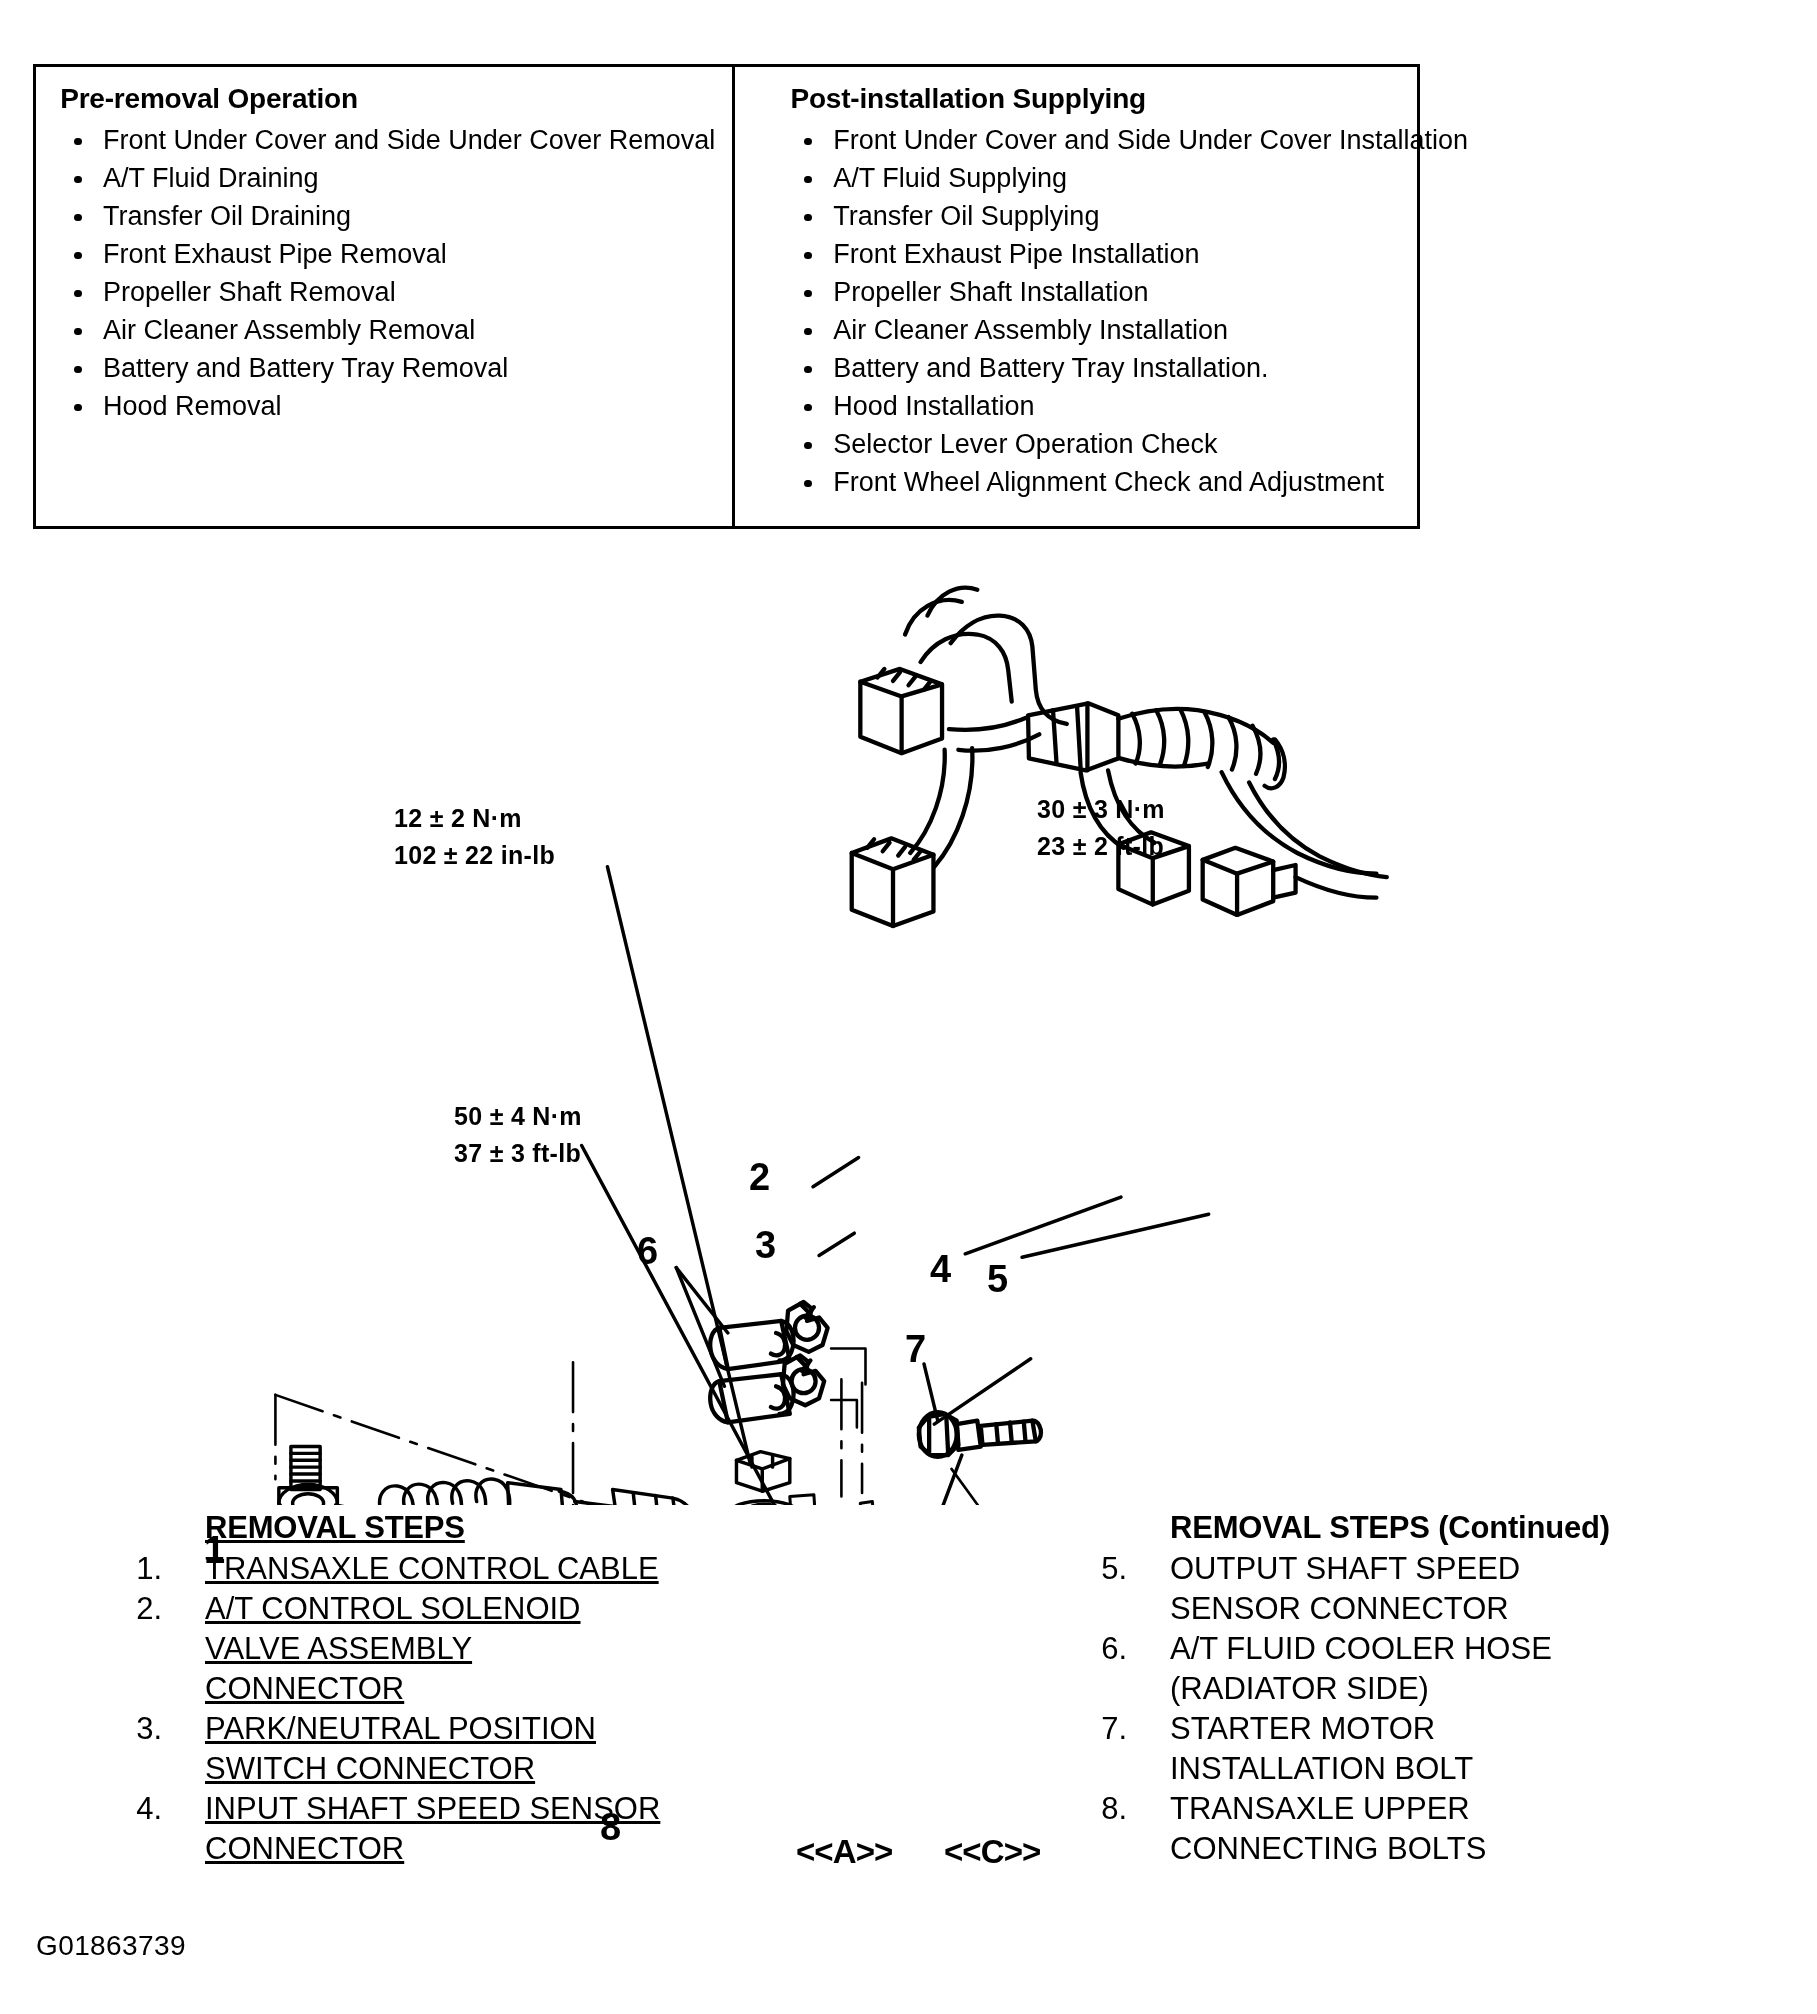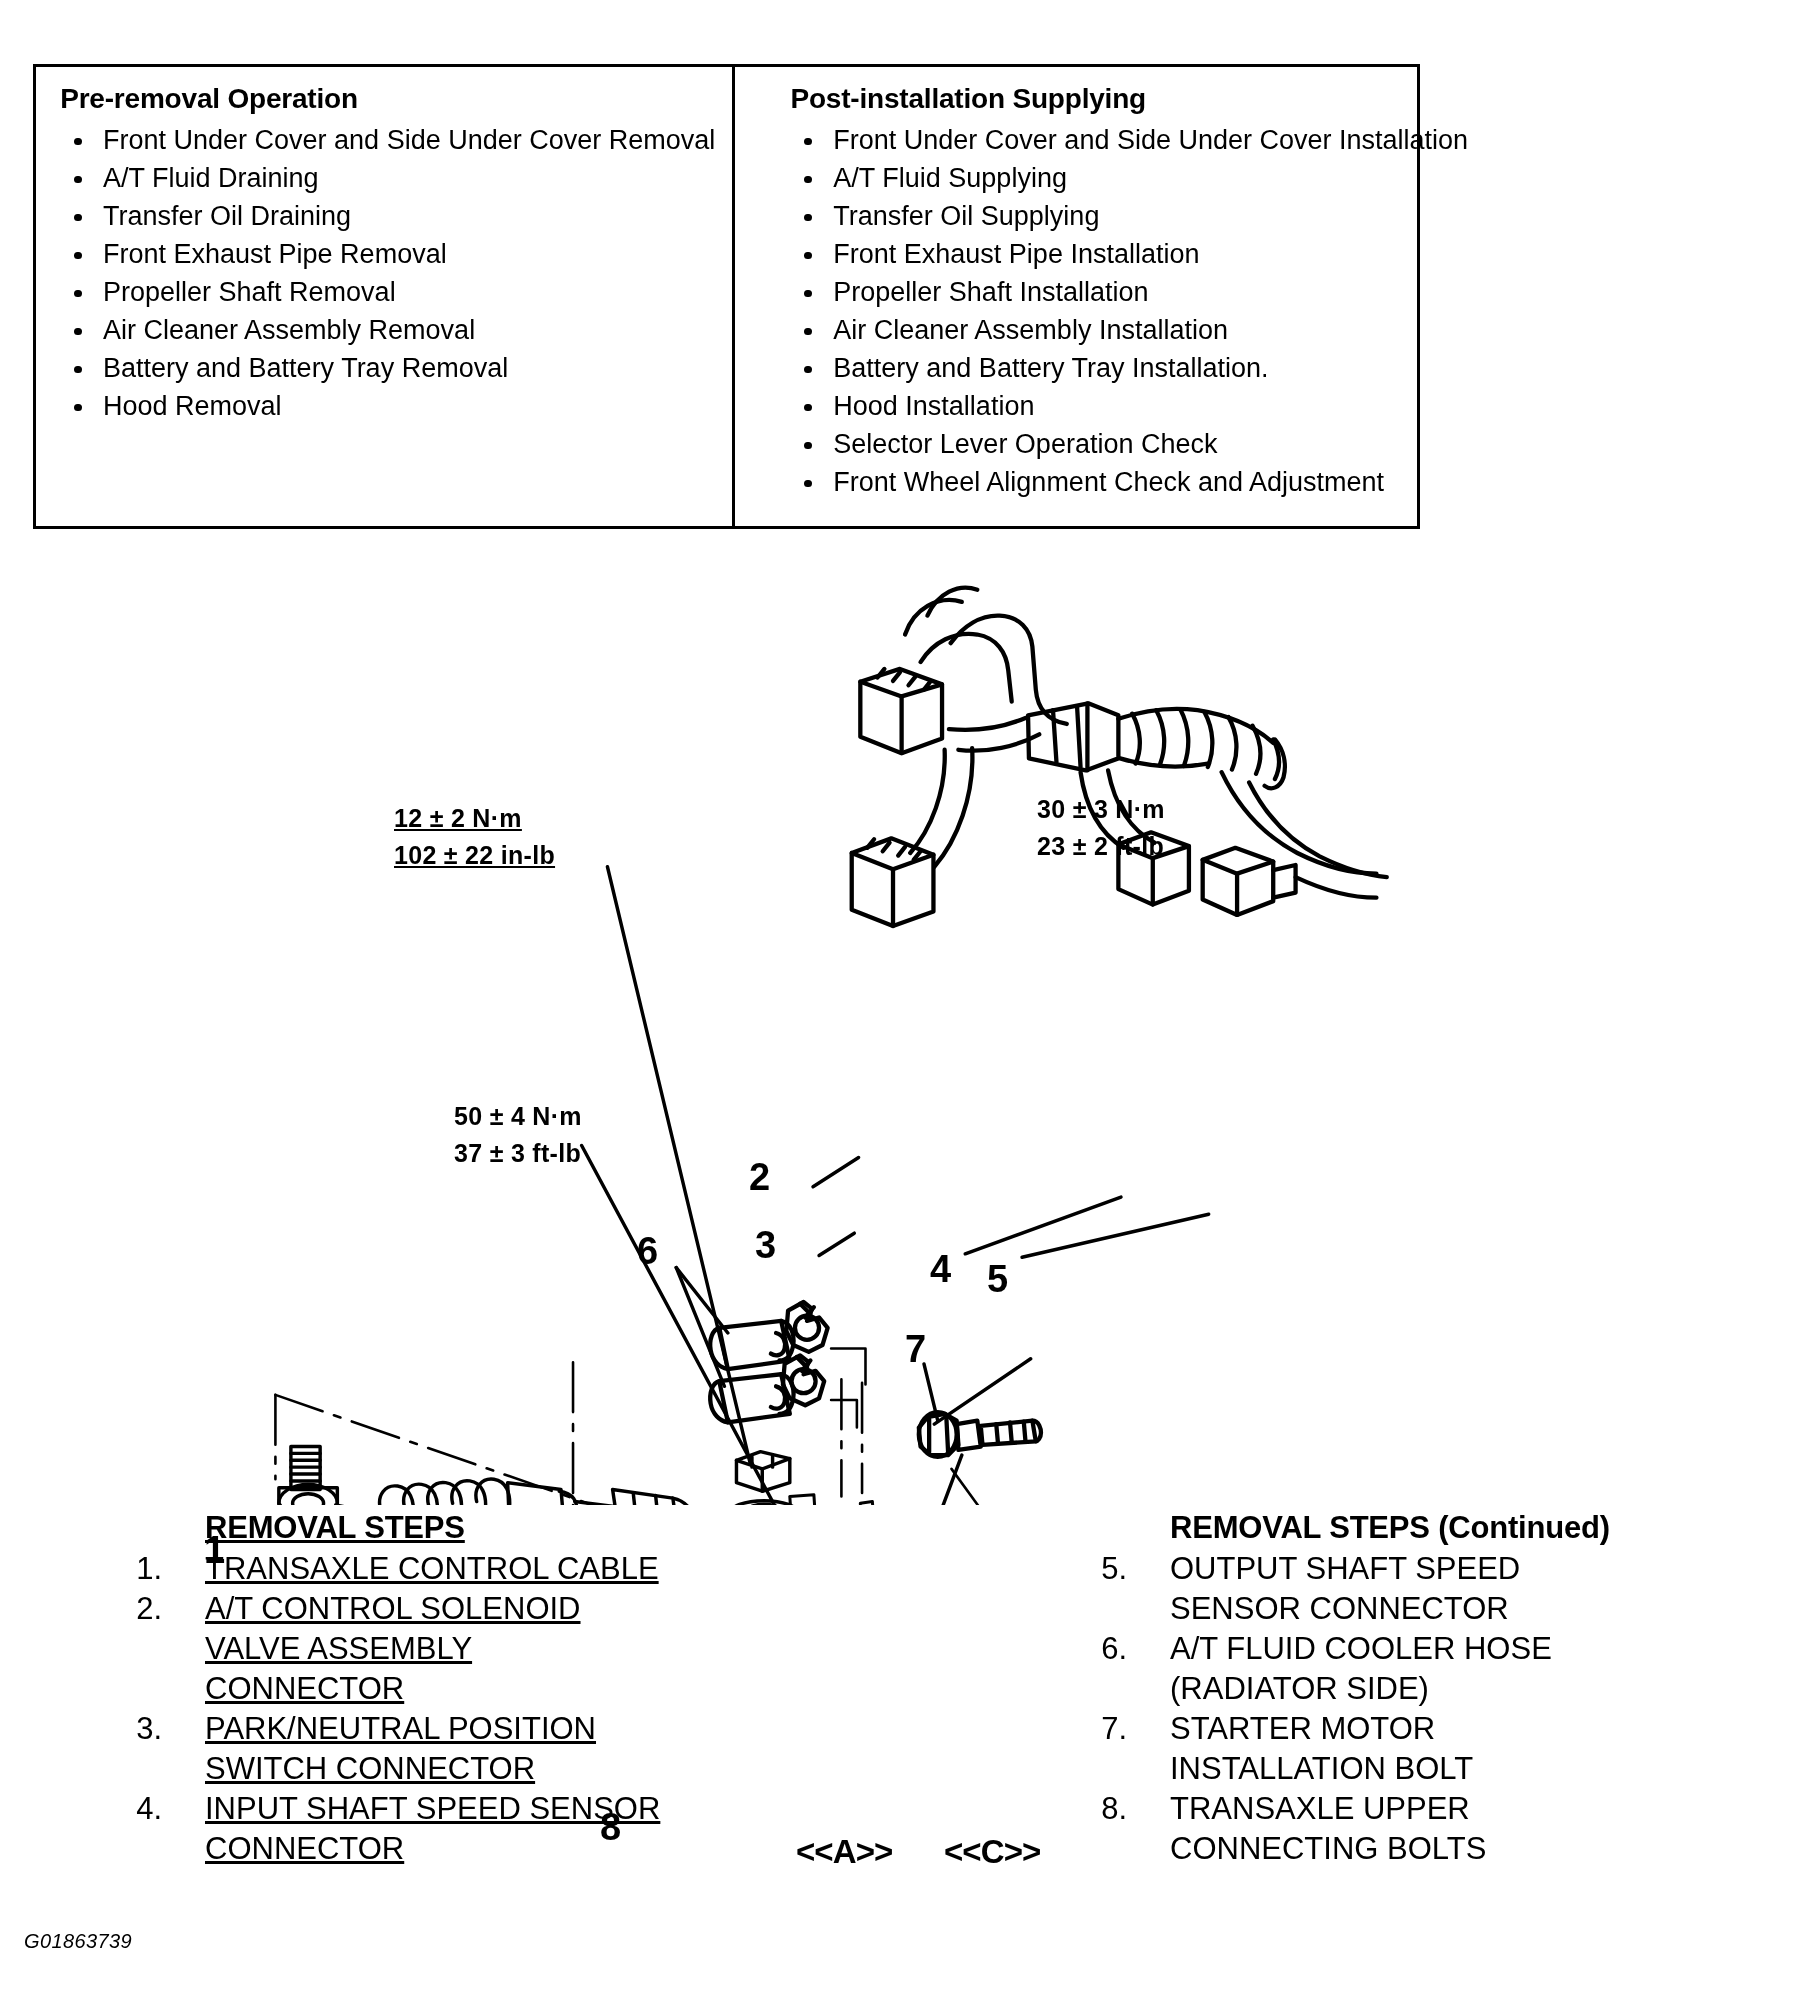--- a/index.html
+++ b/index.html
@@ -76,21 +76,21 @@
 
   
   .torque {
     position: absolute;
     font-size: 25px;
     font-weight: bold;
     line-height: 37px;
     white-space: nowrap;
     letter-spacing: 0.3px;
   }
-  .torque-1 { left: 394px; top: 267px; text-decoration: underline; }
+  .torque-1 { left: 394px; top: 267px; }
   .torque-2 { left: 1037px; top: 258px; }
   .torque-3 { left: 454px; top: 565px; }
 
   
   .callout {
     position: absolute;
     font-size: 38px;
     font-weight: bold;
     line-height: 1;
   }
@@ -159,25 +159,24 @@
     position: absolute;
     font-size: 33px;
     font-weight: bold;
     letter-spacing: -0.9px;
   }
   .marker-a { left: 796px; top: 0; }
   .marker-c { left: 944px; top: 0; }
 
   .fig-id {
     position: absolute;
-    left: 24px;
+    left: 36px;
     top: 1930px;
-    font-size: 20px;
+    font-size: 28px;
     letter-spacing: 0.4px;
-    font-style: italic;
   }
 </style>
 </head>
 <body>
 
 <div class="ops-table">
 
   <div class="ops-col left">
     <div class="ops-title">Pre-removal Operation</div>
     <ul class="ops-list">

